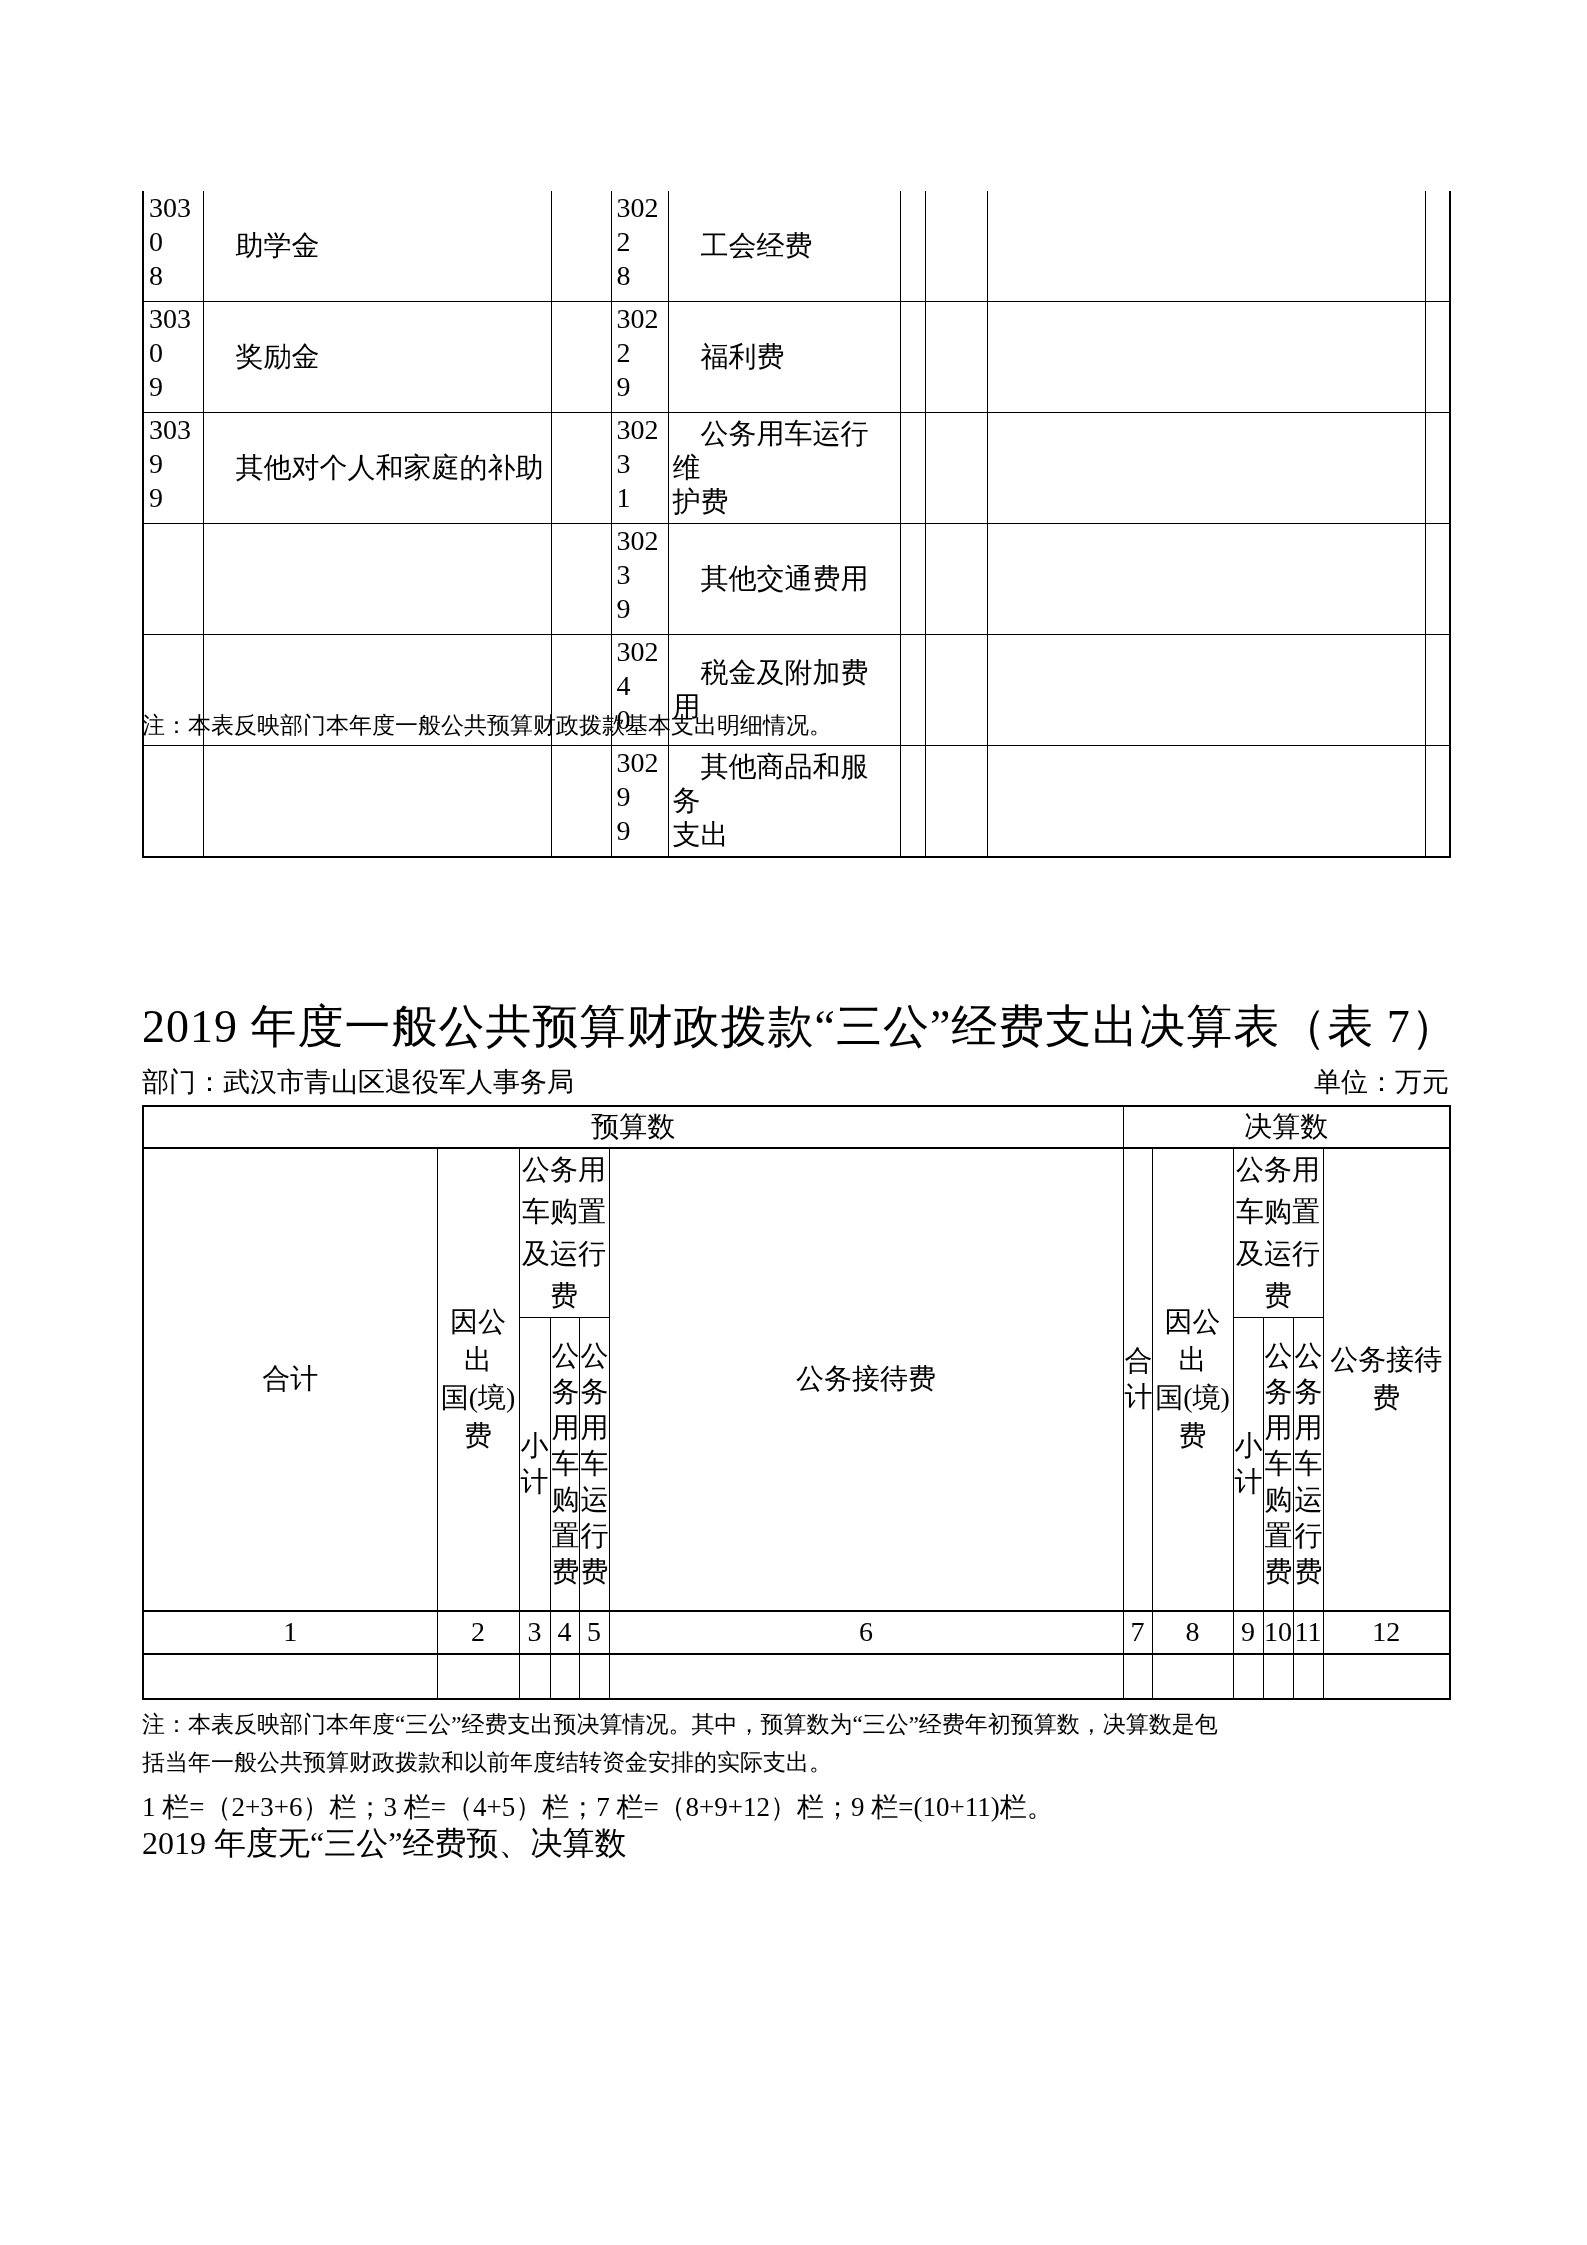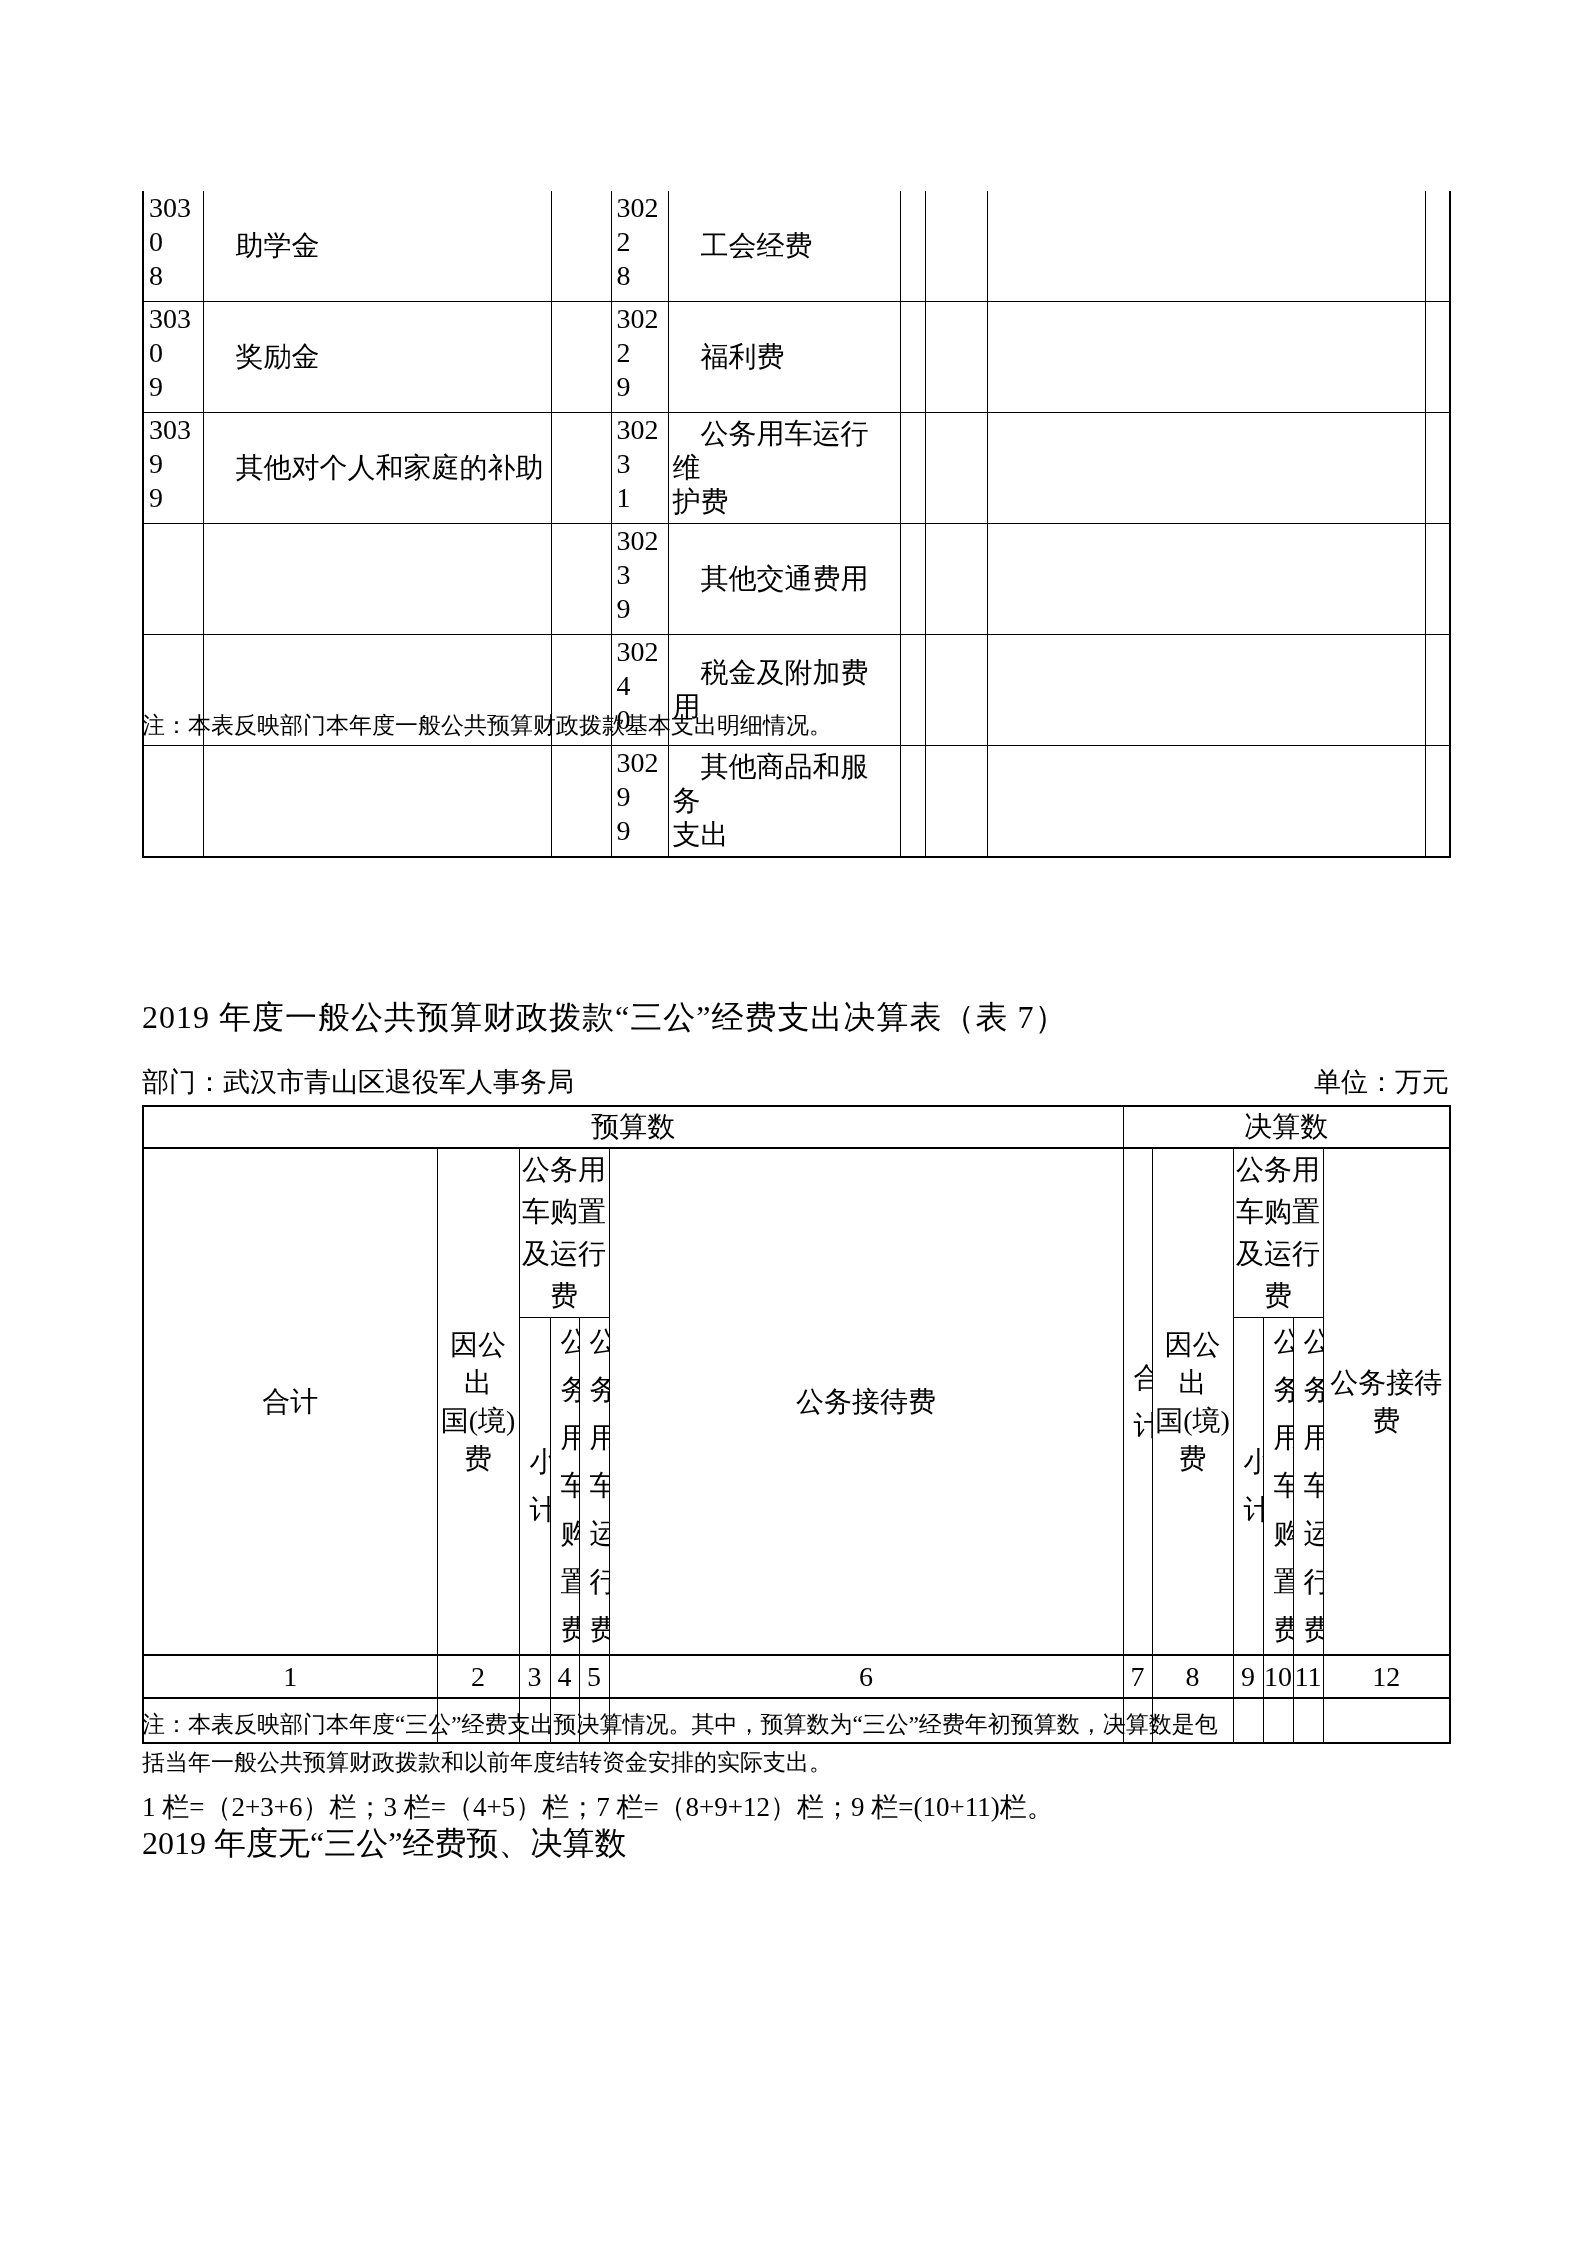--- a/index.html
+++ b/index.html
@@ -23,39 +23,39 @@
   .c-center{text-align:center;}
 
   
   .note{position:absolute;left:142px;font-size:23px;white-space:nowrap;}
   #note1{top:710px;}
   #note2{top:1706px;line-height:38px;white-space:normal;width:1360px;}
   #note3{top:1789px;font-size:27px;}
   #note4{top:1822px;font-size:32px;}
 
   
-  #title7{position:absolute;left:142px;top:996px;width:1307px;text-align:left;
-          font-size:32px;font-weight:normal;letter-spacing:1px;white-space:nowrap;}
+  #title7{position:absolute;left:142px;top:996px;width:1307px;text-align:right;
+          font-size:46px;font-weight:normal;letter-spacing:1px;white-space:nowrap;}
   #meta7{position:absolute;left:142px;top:1064px;width:1307px;display:flex;
          justify-content:space-between;font-size:27px;}
 
   
   #table7-wrap{position:absolute;left:142px;top:1105px;}
   #table7{width:1307px;border:2px solid #000;}
   #table7 td{font-size:28px;text-align:center;}
   #table7 tr.h1{height:42px;}
   #table7 tr.h1 td{border-bottom:2px solid #000;margin-top:16px;}
   #table7 tr.h2{height:168px;}
   #table7 tr.h3{height:293px;}
   #table7 tr.numrow{height:43px;}
   #table7 tr.numrow td{border-top:2px solid #000;border-bottom:2px solid #000;}
   #table7 tr.emptyrow{height:45px;}
   .th-span{white-space:pre-line;line-height:42px;}
   .th-abroad{white-space:pre-line;line-height:38px;}
-  .th-vert{word-break:break-all;line-height:48px;padding:0 10px;}
+  .th-vert{word-break:break-all;line-height:36px;padding:0 1px;}
   .th-wrap{white-space:pre-line;line-height:38px;}
 </style>
 </head>
 <body>
 
 <div id="table1-wrap">
   <table id="table1">
     <colgroup>
       <col style="width:60px">
         <col style="width:348px">

